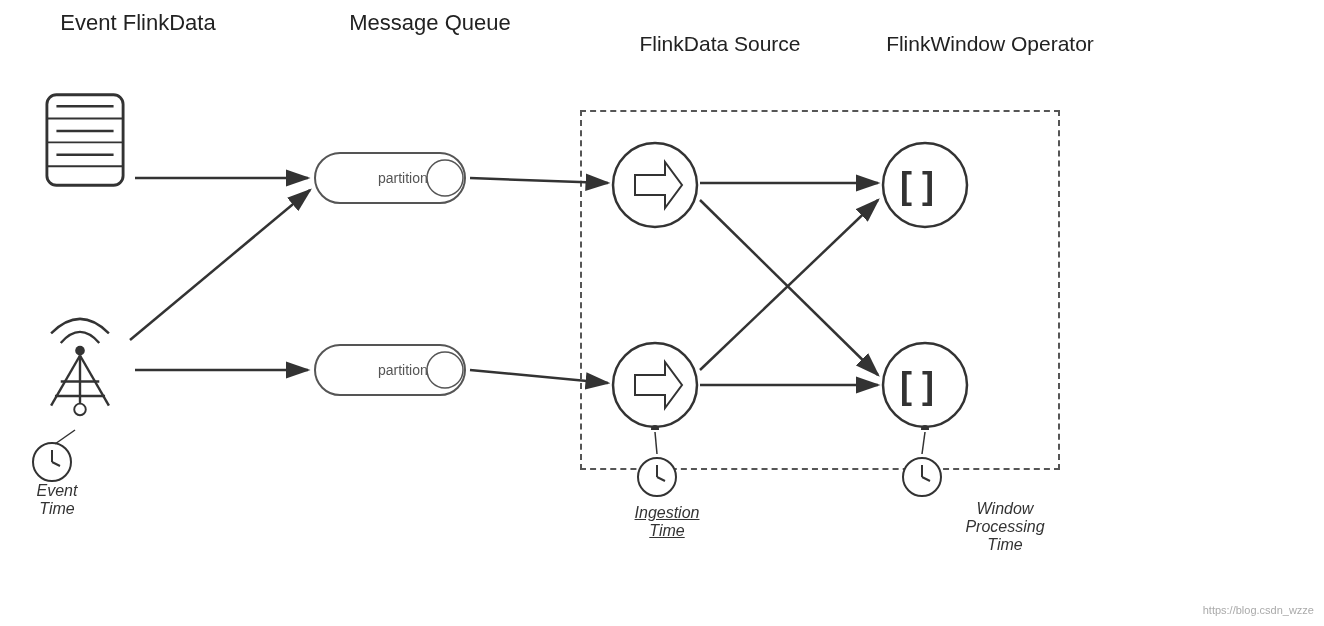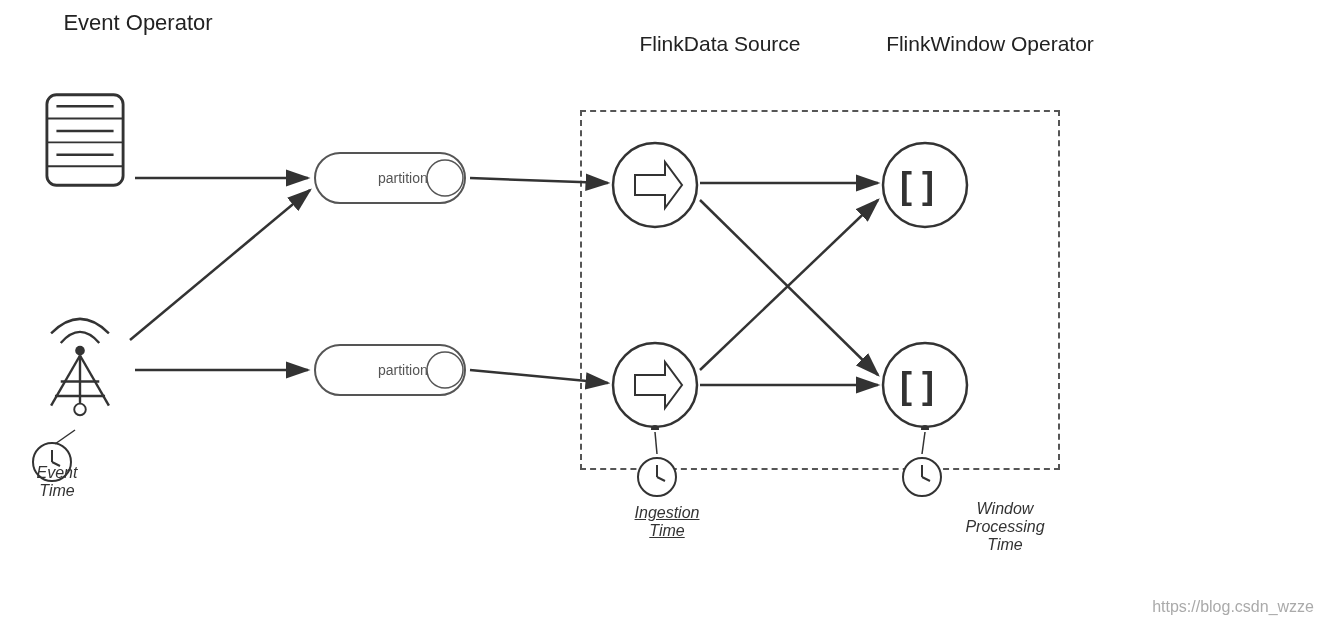--- a/index.html
+++ b/index.html
@@ -66,41 +66,42 @@
       position: absolute;
       font-style: italic;
       font-size: 16px;
       color: #333;
       text-align: center;
     }
 
     
     .watermark {
       position: absolute;
-      font-size: 16px;
+      font-size: 11px;
       color: #aaa;
       padding-left: 32px;
     }
 
     svg.arrows {
       position: absolute;
       top: 0;
       left: 0;
       width: 1324px;
       height: 626px;
       pointer-events: none;
     }
   </style>
 </head>
 <body>
 
 <div class="diagram-container">
 
-  <div class="col-label" style="left:28px; top:10px; width:220px;">Event Operator</div>
-
+  <div class="col-label" style="left:28px; top:10px; width:220px;">Event FlinkData</div>
+
+  <div class="col-label" style="left:330px; top:10px; width:200px;">Message Queue</div>
 
   <div class="col-label" style="left:880px; top:6px; width:220px; font-size:21px;"><br>    FlinkWindow Operator<br>  </div>
 
   <div class="col-label" style="left:630px; top:6px; width:180px; font-size:21px;"><br>    FlinkData Source<br>  </div>
 
   <svg class="server-icon" viewBox="0 0 90 105" fill="none" xmlns="http://www.w3.org/2000/svg">
     <rect x="5" y="5" width="80" height="95" rx="10" ry="10" stroke="#333" stroke-width="3" fill="#fff"></rect>
     <line x1="5" y1="30" x2="85" y2="30" stroke="#333" stroke-width="2"></line>
     <line x1="5" y1="55" x2="85" y2="55" stroke="#333" stroke-width="2"></line>
     <line x1="5" y1="80" x2="85" y2="80" stroke="#333" stroke-width="2"></line>
@@ -124,21 +125,21 @@
     <line x1="24" y1="110" x2="76" y2="110" stroke="#333" stroke-width="2.5"></line>
 
     <circle cx="50" cy="124" r="6" stroke="#333" stroke-width="2" fill="#fff"></circle>
   </svg>
 
   <svg class="clock" style="left:30px; top:440px;" viewBox="0 0 44 44" fill="none" xmlns="http://www.w3.org/2000/svg">
     <circle cx="22" cy="22" r="19" stroke="#333" stroke-width="2" fill="#fff"></circle>
     <line x1="22" y1="22" x2="22" y2="10" stroke="#333" stroke-width="2"></line>
     <line x1="22" y1="22" x2="30" y2="26" stroke="#333" stroke-width="2"></line>
   </svg>
-  <div class="italic-label" style="left:12px; top:464px; width:90px;">Event<br>Time</div>
+  <div class="italic-label" style="left:12px; top:482px; width:90px;">Event<br>Time</div>
 
   <svg style="position:absolute; top:148px; left:310px; width:160px; height:60px;" viewBox="0 0 160 60">
     <rect x="5" y="5" width="150" height="50" rx="25" ry="25" stroke="#555" stroke-width="2" fill="#fff"></rect>
     <text x="68" y="35" font-size="14" fill="#555" font-family="Arial">partition 1</text>
     <circle cx="135" cy="30" r="18" stroke="#555" stroke-width="1.5" fill="#fff"></circle>
   </svg>
 
   <svg style="position:absolute; top:340px; left:310px; width:160px; height:60px;" viewBox="0 0 160 60">
     <rect x="5" y="5" width="150" height="50" rx="25" ry="25" stroke="#555" stroke-width="2" fill="#fff"></rect>
     <text x="68" y="35" font-size="14" fill="#555" font-family="Arial">partition 2</text>

